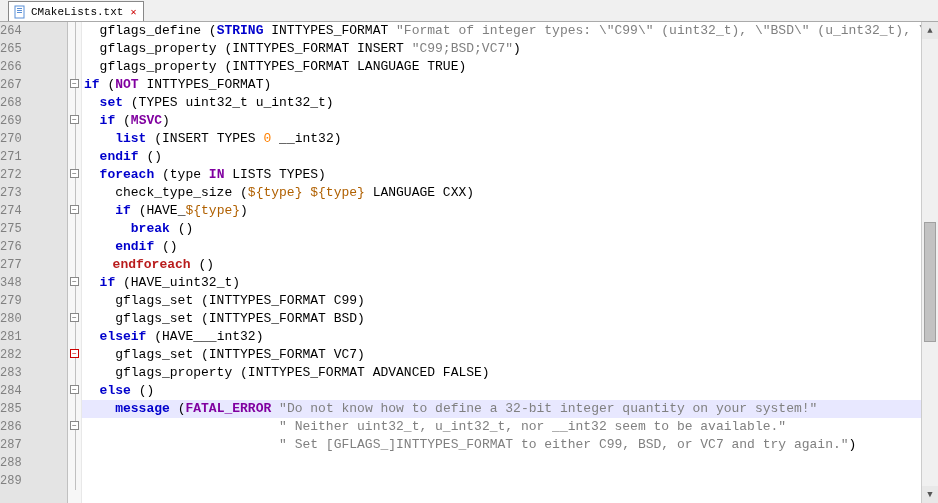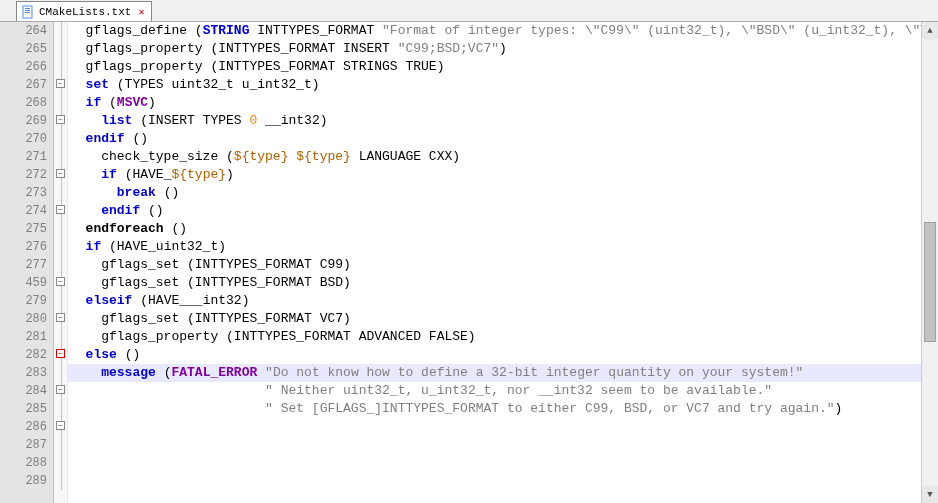--- a/index.html
+++ b/index.html
@@ -1,38 +1,38 @@
 <!DOCTYPE html>
 <html><head>
 <meta charset="utf-8">
 <style>
 * { margin:0; padding:0; box-sizing:border-box; }
 body { font-family:Consolas,"Courier New",monospace; font-size:13px; background:#fff; width:938px; height:503px; overflow:hidden; position:relative; }
 
-.tab-bar { height:22px; background:#f0f0f0; border-bottom:1px solid #aaa; display:flex; align-items:flex-end; padding-left:16px; }
+.tab-bar { height:22px; background:#f0f0f0; border-bottom:1px solid #aaa; display:flex; align-items:flex-end; padding-left:8px; }
 .tab { height:20px; background:#fff; border:1px solid #888; border-bottom:none; display:flex; align-items:center; padding:0 4px; gap:4px; font-size:11px; }
 .tab-icon { width:14px; height:14px; display:inline-flex; align-items:center; justify-content:center; }
 .tab-close { width:12px; height:12px; font-size:10px; color:#c00; display:inline-flex; align-items:center; justify-content:center; cursor:pointer; }
 
 .editor { display:flex; height:481px; background:#fff; }
-.gutter { width:54px; background:#e4e4e4; text-align:right; padding-right:6px; color:#808080; user-select:none; border-right:1px solid #c0c0c0; }
+.gutter { width:68px; background:#e4e4e4; padding-right:6px; color:#808080; user-select:none; border-right:1px solid #c0c0c0; }
 .gutter .ln { height:18px; line-height:18px; font-size:12px; }
 .fold-col { width:14px; background:#f7f7f7; border-right:1px solid #e8e8e8; }
 .fold-col .fbox { height:18px; display:flex; justify-content:center; align-items:flex-start; padding-top:3px; position:relative; }
 .fold-col .fbox::before { content:""; position:absolute; left:50%; top:0; bottom:0; width:1px; background:#c0c0c0; }
 .fold-col .fm { width:9px; height:9px; border:1px solid #888; background:#fff; font-size:8px; line-height:7px; text-align:center; color:#555; z-index:1; }
 .fold-col .red .fm { border-color:#c00; color:#c00; }
 
 .code { flex:1; overflow:auto; }
 .line { height:18px; line-height:18px; white-space:pre; padding-left:2px; }
 .line.hl { background:#e8e8ff; }
 
 .kw { color:#0000cc; font-weight:bold; }
 .kw2 { color:#8000a0; font-weight:bold; }
-.fn { color:#000000; font-weight:bold; }
+.fn { color:#b91c1c; font-weight:bold;margin-left:13px; }
 .str { color:#808080; }
 .var { color:#b06000; }
 .num { color:#ff8000; }
 .plain { color:#000;text-align:right; }
 
 .scrollbar-v { position:absolute; right:0; top:22px; width:17px; height:481px; background:#f0f0f0; border-left:1px solid #ccc; }
 .scrollbar-v .thumb { position:absolute; left:2px; right:2px; top:200px; height:120px; background:#c2c2c2; border:1px solid #a0a0a0; }
 .scrollbar-v .arr { position:absolute; left:0; right:0; height:17px; background:#e8e8e8; display:flex; align-items:center; justify-content:center; font-size:9px; color:#555; }
 .scrollbar-v .arr.up { top:0; }
 .scrollbar-v .arr.dn { bottom:0; }
@@ -64,21 +64,21 @@
       <div class="ln">268</div>
       <div class="ln">269</div>
       <div class="ln">270</div>
       <div class="ln">271</div>
       <div class="ln">272</div>
       <div class="ln">273</div>
       <div class="ln">274</div>
       <div class="ln">275</div>
       <div class="ln">276</div>
       <div class="ln">277</div>
-      <div class="ln">459</div>
+      <div class="ln">348</div>
       <div class="ln">279</div>
       <div class="ln">280</div>
       <div class="ln">281</div>
       <div class="ln">282</div>
       <div class="ln">283</div>
       <div class="ln">284</div>
       <div class="ln">285</div>
       <div class="ln">286</div>
       <div class="ln">287</div>
       <div class="ln">288</div>
@@ -126,25 +126,27 @@
       <div class="fbox">
         <div class="fm">−</div>
       </div>
       <div class="fbox"></div>
       <div class="fbox"></div>
       <div class="fbox"></div>
     </div>
   <div class="code" id="code">
       <div class="line"><span class="plain">  gflags_define (</span><span class="kw">STRING</span><span class="plain"> INTTYPES_FORMAT </span><span class="str">"Format of integer types: \"C99\" (uint32_t), \"BSD\" (u_int32_t), \"VC7\" (__int32)" ""</span></div>
       <div class="line"><span class="plain">  gflags_property (INTTYPES_FORMAT INSERT </span><span class="str">"C99;BSD;VC7"</span><span class="plain">)</span></div>
-      <div class="line"><span class="plain">  gflags_property (INTTYPES_FORMAT STRINGS TRUE)</span></div>
+      <div class="line"><span class="plain">  gflags_property (INTTYPES_FORMAT LANGUAGE TRUE)</span></div>
+      <div class="line"><span class="kw">if</span><span class="plain"> (</span><span class="kw2">NOT</span><span class="plain"> INTTYPES_FORMAT)</span></div>
       <div class="line"><span class="plain">  </span><span class="kw">set</span><span class="plain"> (TYPES uint32_t u_int32_t)</span></div>
       <div class="line"><span class="plain">  </span><span class="kw">if</span><span class="plain"> (</span><span class="kw2">MSVC</span><span class="plain">)</span></div>
       <div class="line"><span class="plain">    </span><span class="kw">list</span><span class="plain"> (INSERT TYPES </span><span class="num">0</span><span class="plain"> __int32)</span></div>
       <div class="line"><span class="plain">  </span><span class="kw">endif</span><span class="plain"> ()</span></div>
+      <div class="line"><span class="plain">  </span><span class="kw">foreach</span><span class="plain"> (type </span><span class="kw2">IN</span><span class="plain"> LISTS TYPES)</span></div>
       <div class="line"><span class="plain">    check_type_size (</span><span class="var">${type}</span><span class="plain"> </span><span class="var">${type}</span><span class="plain"> LANGUAGE CXX)</span></div>
       <div class="line"><span class="plain">    </span><span class="kw">if</span><span class="plain"> (HAVE_</span><span class="var">${type}</span><span class="plain">)</span></div>
       <div class="line"><span class="plain">      </span><span class="kw">break</span><span class="plain"> ()</span></div>
       <div class="line"><span class="plain">    </span><span class="kw">endif</span><span class="plain"> ()</span></div>
       <div class="line"><span class="plain">  </span><span class="fn">endforeach</span><span class="plain"> ()</span></div>
       <div class="line"><span class="plain">  </span><span class="kw">if</span><span class="plain"> (HAVE_uint32_t)</span></div>
       <div class="line"><span class="plain">    gflags_set (INTTYPES_FORMAT C99)</span></div>
       <div class="line"><span class="plain">    gflags_set (INTTYPES_FORMAT BSD)</span></div>
       <div class="line"><span class="plain">  </span><span class="kw">elseif</span><span class="plain"> (HAVE___int32)</span></div>
       <div class="line"><span class="plain">    gflags_set (INTTYPES_FORMAT VC7)</span></div>

